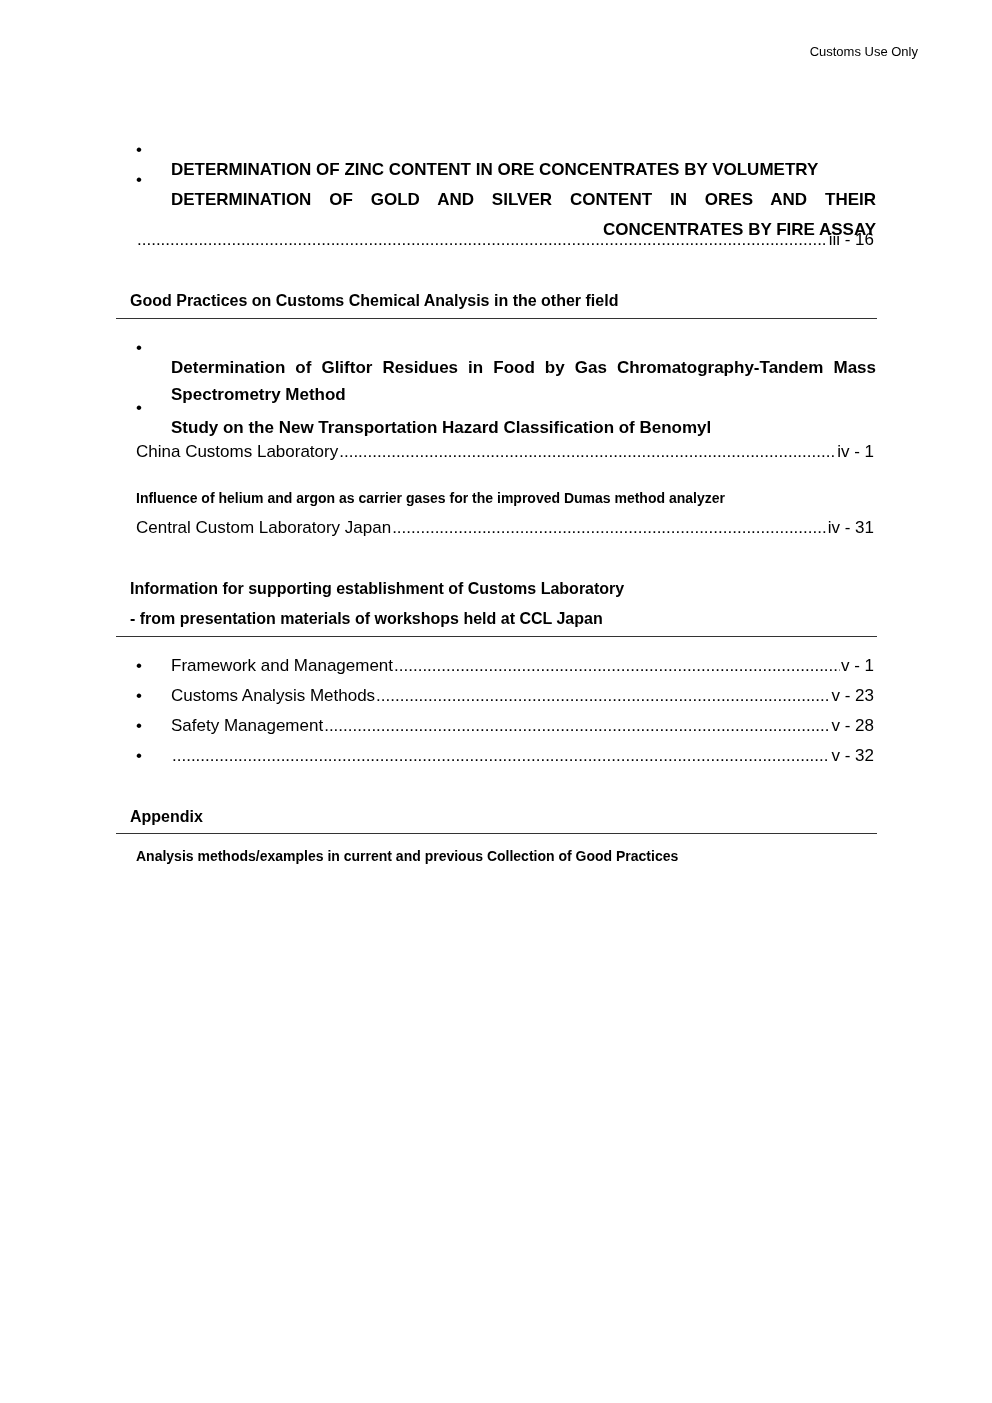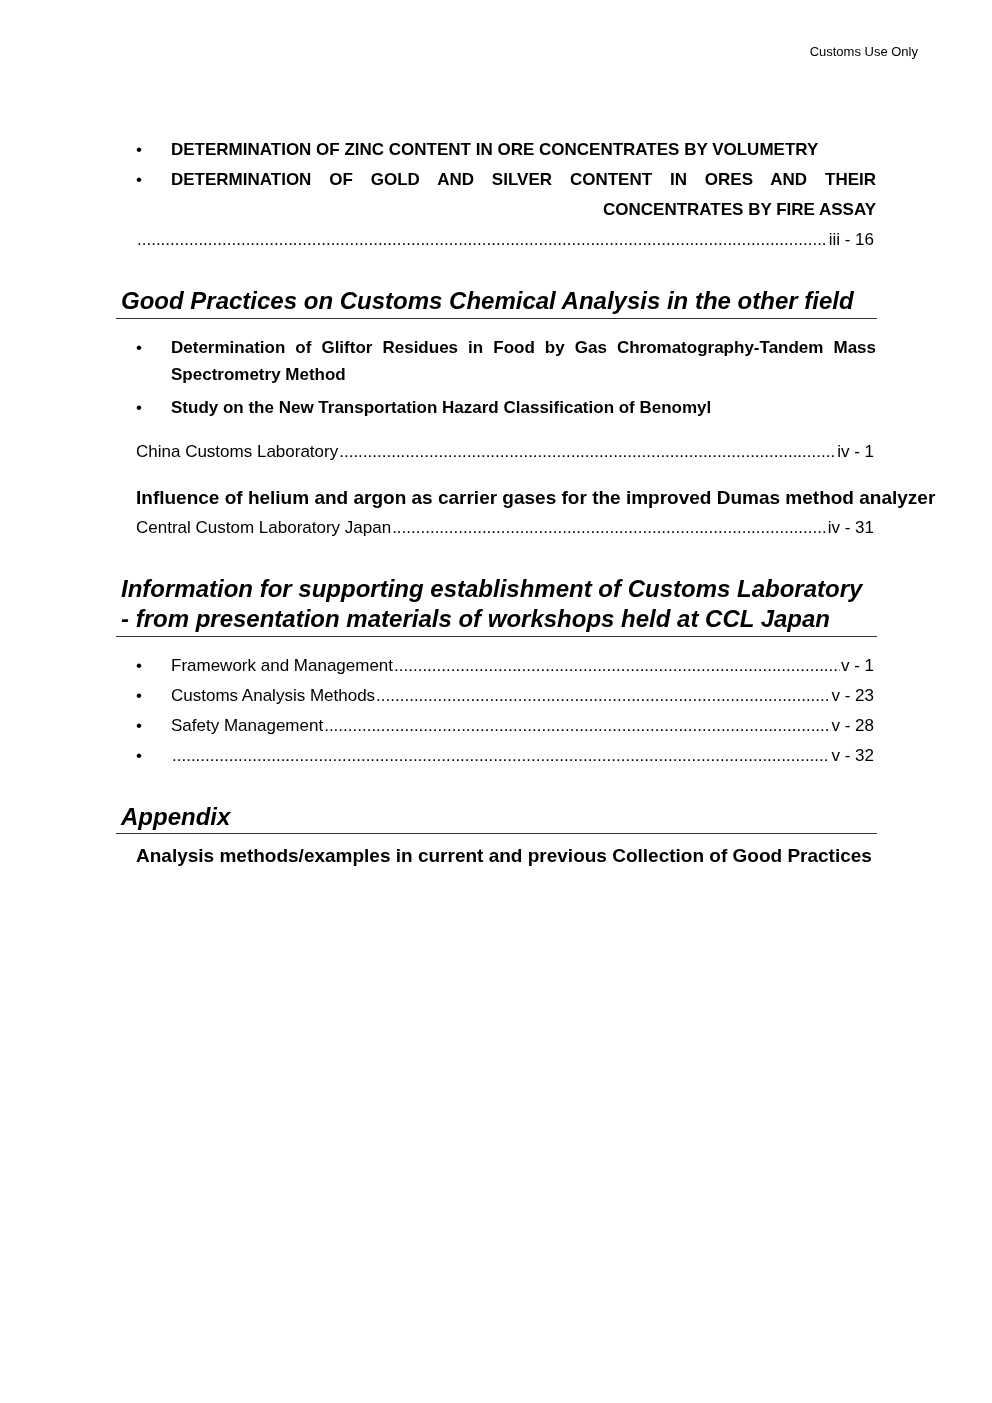--- a/index.html
+++ b/index.html
@@ -5,41 +5,41 @@
   html, body { margin: 0; padding: 0; background: #ffffff; }
   body {
     width: 992px; height: 1403px; position: relative; overflow: hidden;
     font-family: "Liberation Sans", sans-serif; color: #000;
   }
   .header-note {
     position: absolute; top: 44px; right: 74px;
     font-size: 13px; 
   }
   .content { position: absolute; left: 118px; width: 758px; top: 0; }
-  .line { position: absolute; font-size: 19px; line-height: 30px; white-space: nowrap; }
+  .line { position: absolute; font-size: 14px; line-height: 30px; white-space: nowrap; }
   .bullet-row { position: absolute; left: 18px; width: 740px; font-size: 17px; line-height: 30px; }
   .bullet-row .dot { position: absolute; left: 0; top: 0; width: 20px; }
-  .bullet-row .txt { margin-left: 35px; display: block; }
+  .bullet-row .txt { margin-left: 35px; display: block; margin-top: 20px; }
   .bold { font-weight: bold; }
   .justify-line { text-align: justify; text-align-last: justify; }
   .toc-row {
     position: absolute; display: flex; align-items: baseline;
     font-size: 17px; line-height: 30px;
   }
   .toc-row .label { white-space: nowrap; }
   .toc-row .leader {
     flex: 1; overflow: hidden; white-space: nowrap; margin: 0 1px;
   }
   .toc-row .leader::after {
     content: "................................................................................................................................................................................................................................................";
   }
   .toc-row .page { white-space: nowrap; }
   .section-title {
-    position: absolute; left: 3px; width: 758px;
-    font-size: 24px; font-weight: bold; line-height: 30px; font-style: italic;
+    position: absolute; left: 12px; width: 758px;
+    font-size: 16px; font-weight: bold; line-height: 30px;
   }
   .rule { position: absolute; left: -2px; width: 761px; height: 0; border-top: 1.5px solid #333; }
 </style>
 </head>
 <body>
 
 <div class="header-note">Customs Use Only</div>
 
 <div class="content">
 

